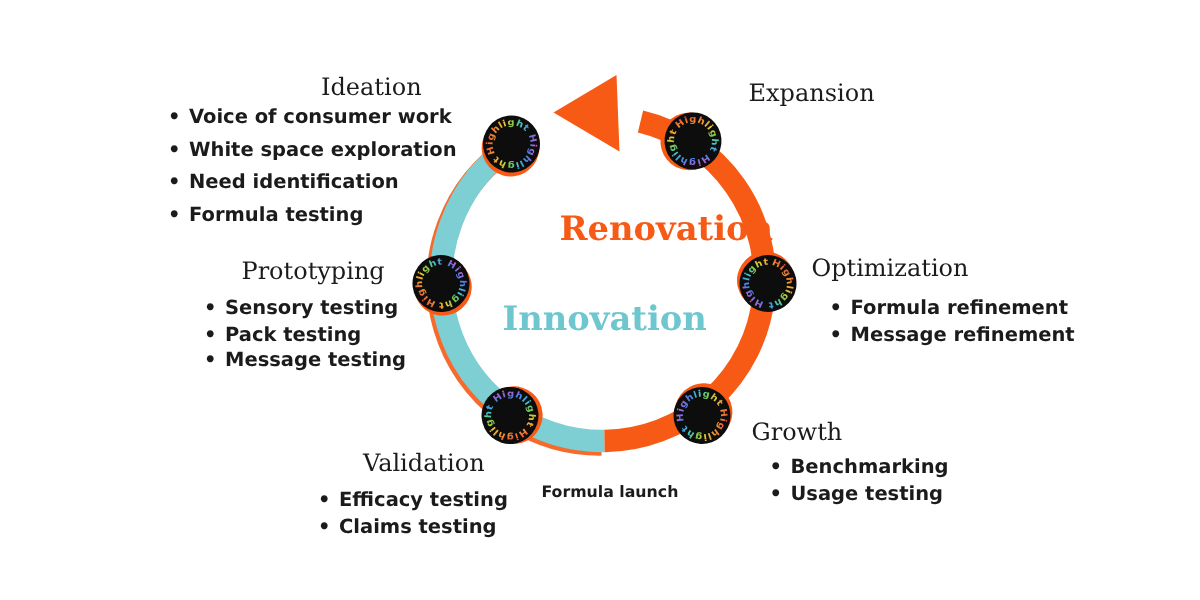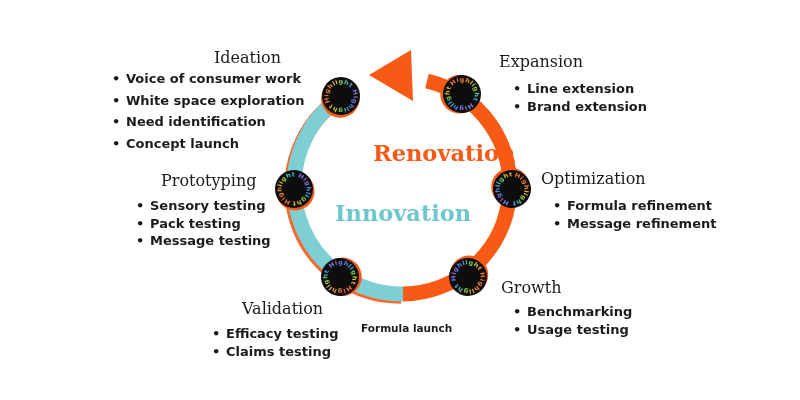--- a/index.html
+++ b/index.html
@@ -100,28 +100,24 @@
 
   <p class="center-label" id="renovation">Renovation</p>
   <p class="center-label" id="innovation">Innovation</p>
   <p id="product-launch">Formula launch</p>
 
   <h2 class="sec-title" id="t-ideation">Ideation</h2>
   <ul class="sec-list" id="l-ideation">
     <li>Voice of consumer work</li>
     <li>White space exploration</li>
     <li>Need identification</li>
-    <li>Concept launch</li>
+    <li>Formula testing</li>
   </ul>
 
   <h2 class="sec-title" id="t-expansion">Expansion</h2>
-  <ul class="sec-list" id="l-expansion">
-    <li>Line extension</li>
-    <li>Brand extension</li>
-  </ul>
 
   <h2 class="sec-title" id="t-optimization">Optimization</h2>
   <ul class="sec-list" id="l-optimization">
     <li>Formula refinement</li>
     <li>Message refinement</li>
   </ul>
 
   <h2 class="sec-title" id="t-growth">Growth</h2>
   <ul class="sec-list" id="l-growth">
     <li>Benchmarking</li>

